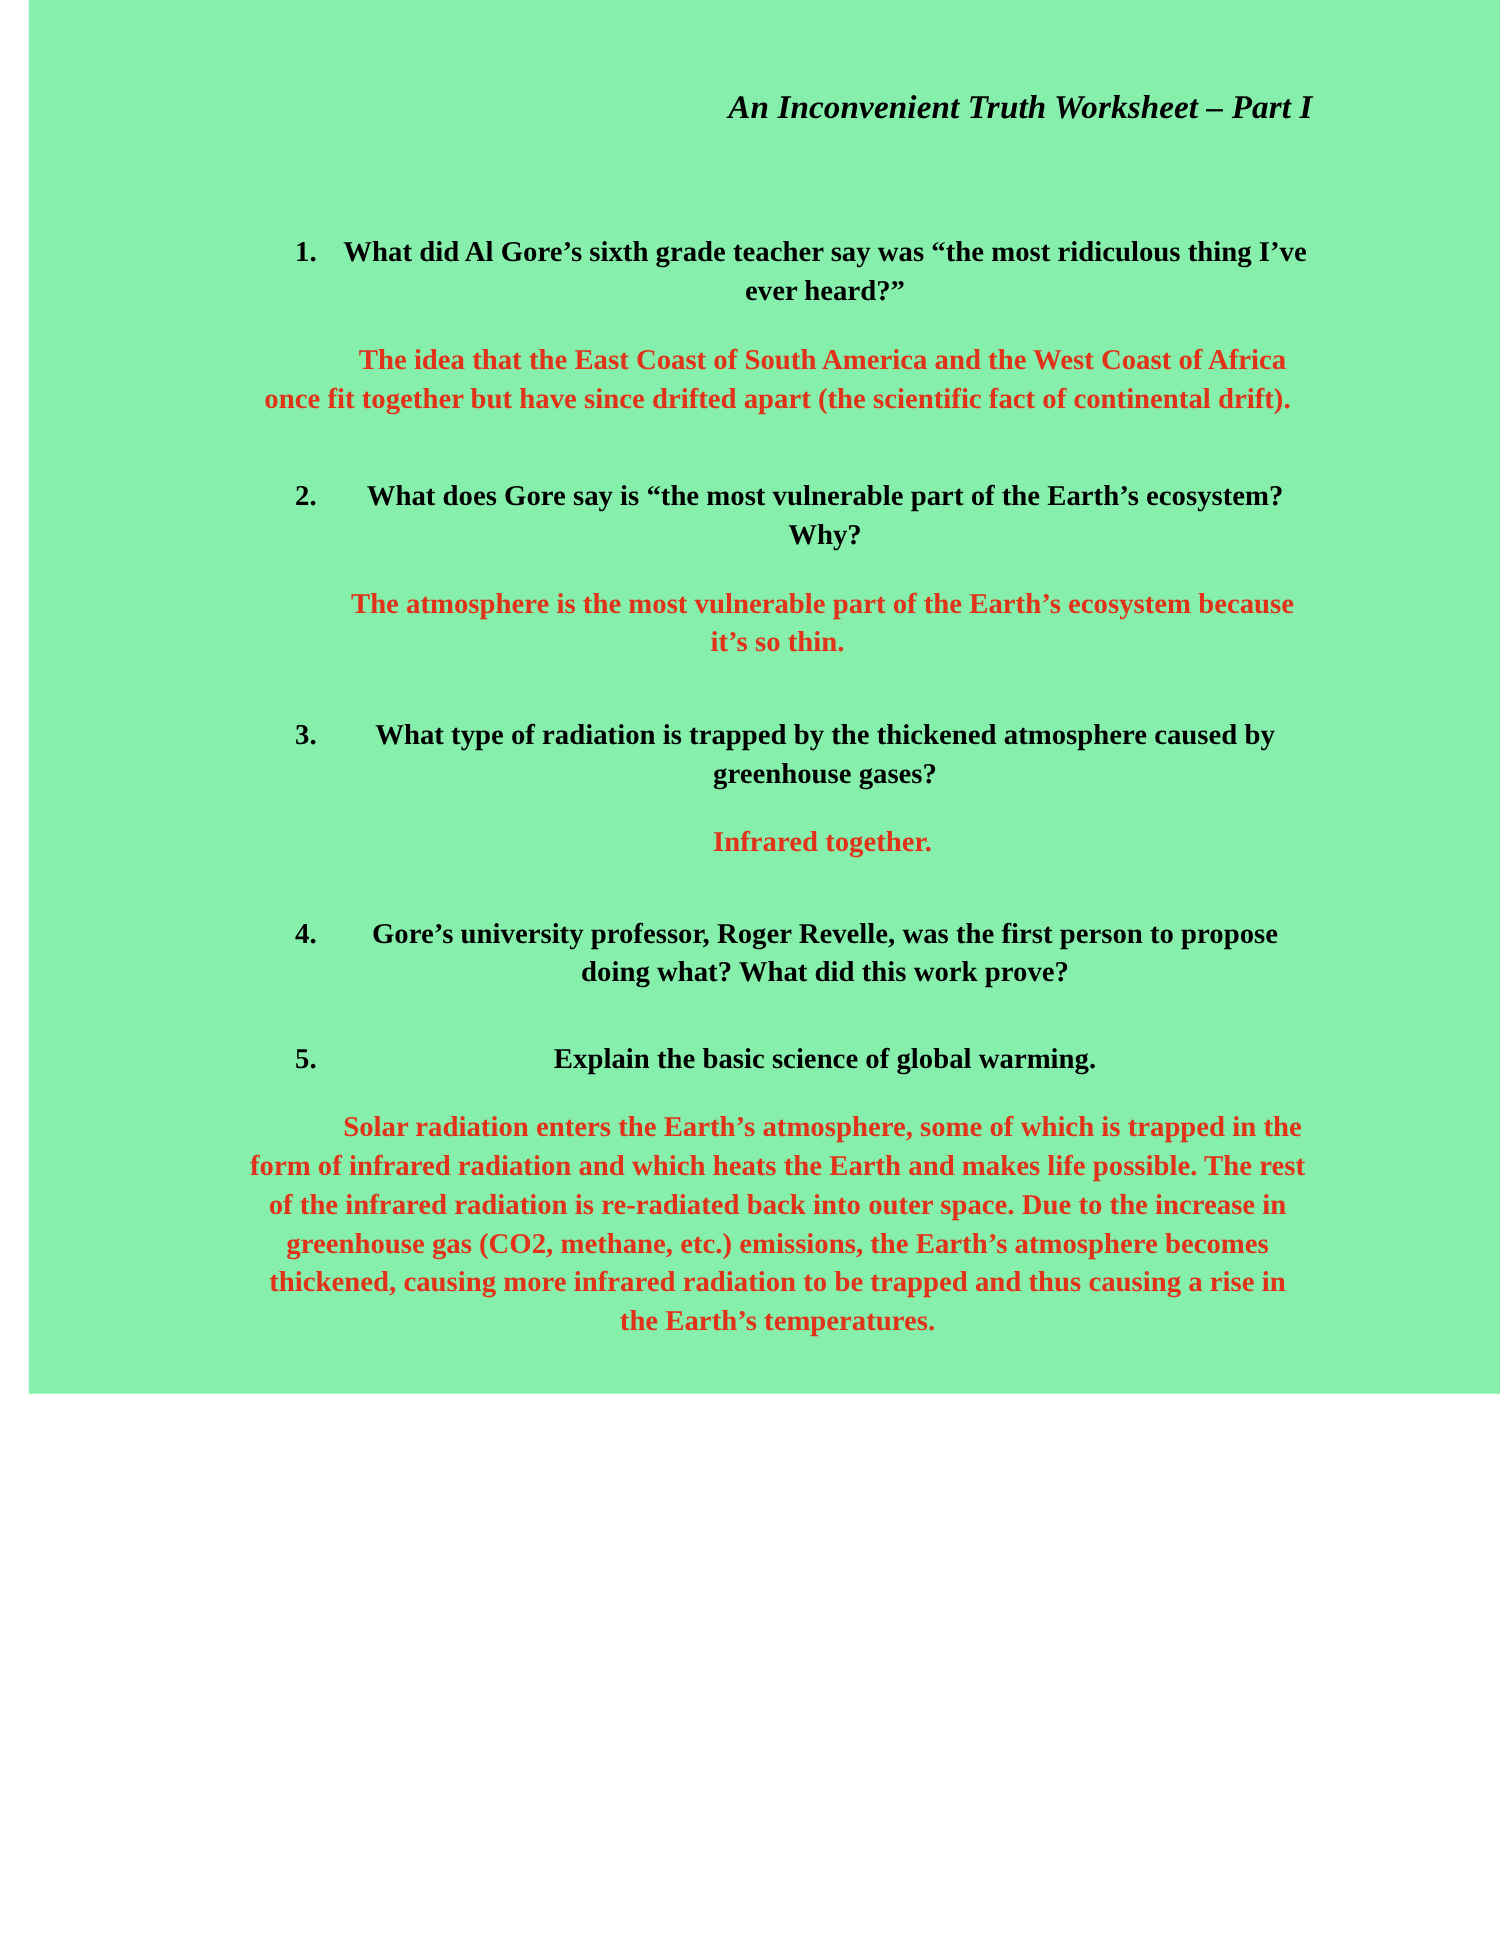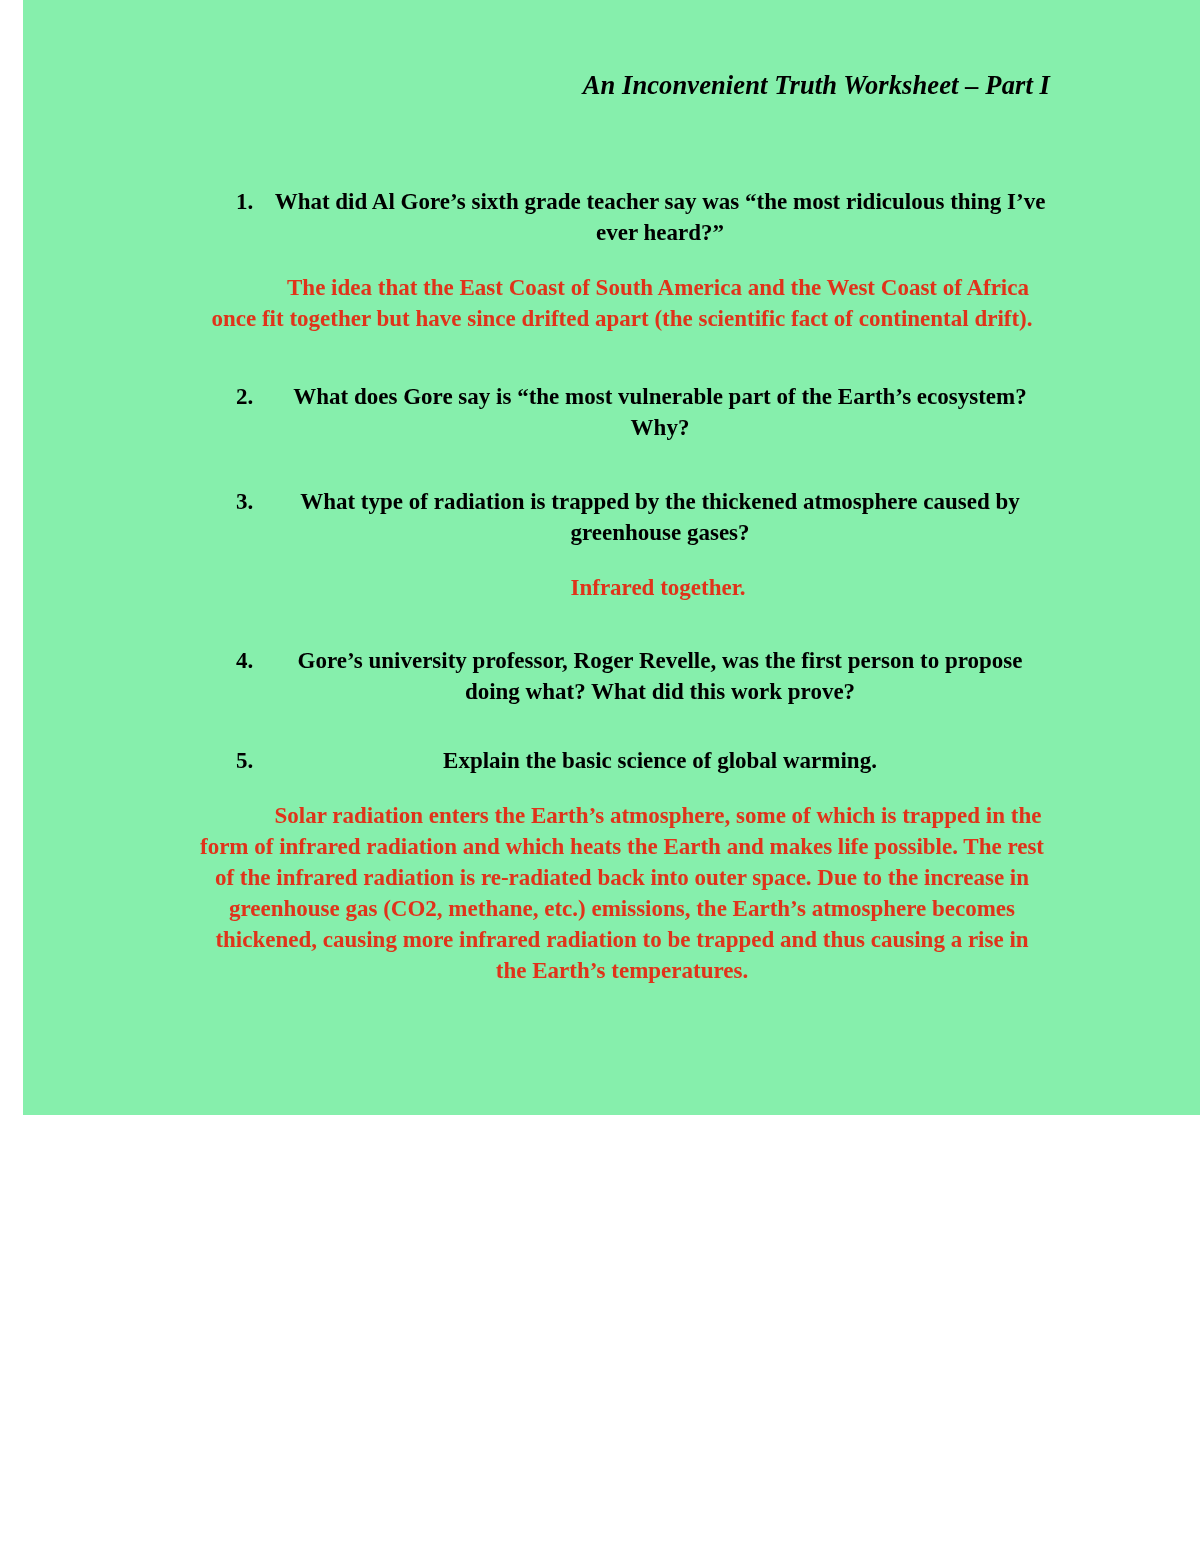--- a/index.html
+++ b/index.html
@@ -108,20 +108,21 @@
         <span class="q-text">What did Al Gore’s sixth grade teacher say was “the most ridiculous thing I’ve ever heard?”</span>
       </div>
       <div class="answer" style="color: rgb(224, 51, 26);">The idea that the East Coast of South America and the West Coast of  Africa once fit together but have since drifted apart (the scientific fact of continental drift).</div>
     </div>
 
     <div class="qa-block block-gap-2">
       <div class="question">
         <span class="q-num">2.</span>
         <span class="q-text">What does Gore say is “the most vulnerable part of the Earth’s ecosystem? Why?</span>
       </div>
+      <div class="answer" style="color: rgb(224, 51, 26);">The atmosphere is the most vulnerable part of the Earth’s ecosystem because it’s so thin.</div>
     </div>
 
     <div class="qa-block block-gap-3">
       <div class="question">
         <span class="q-num">3.</span>
         <span class="q-text">What type of radiation is trapped by the thickened atmosphere caused by greenhouse gases?</span>
       </div>
       <div class="answer" style="color: rgb(224, 51, 26);">Infrared together.</div>
     </div>
 

